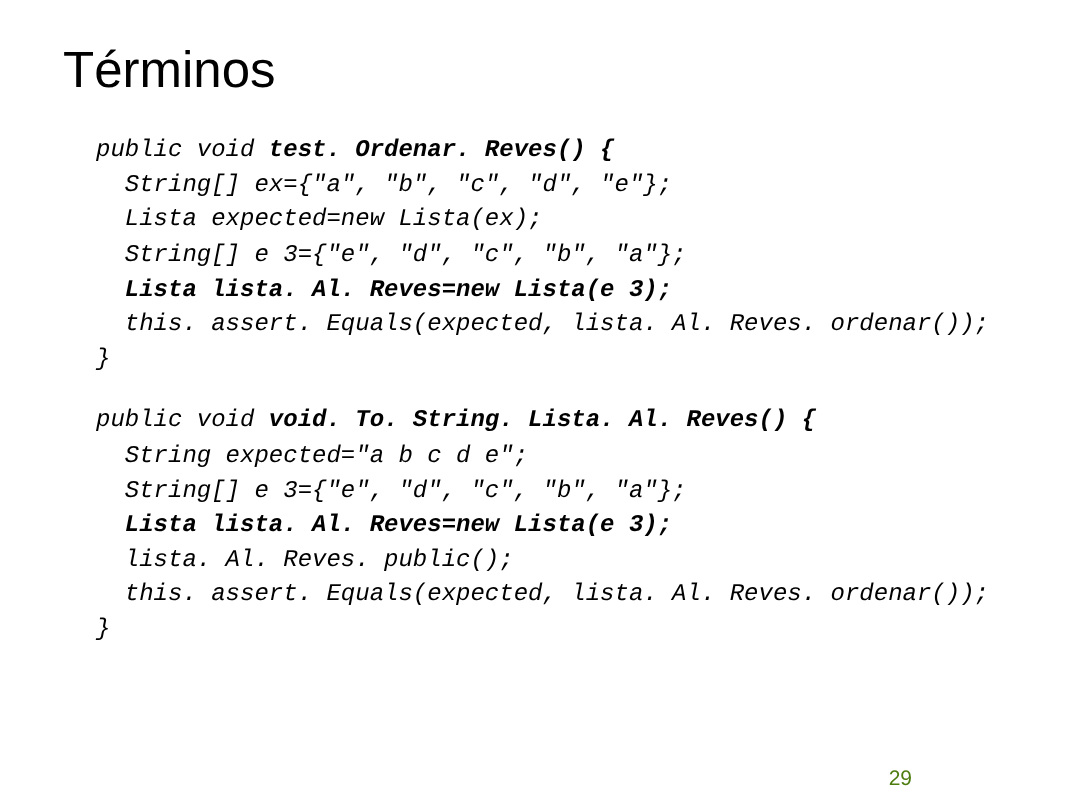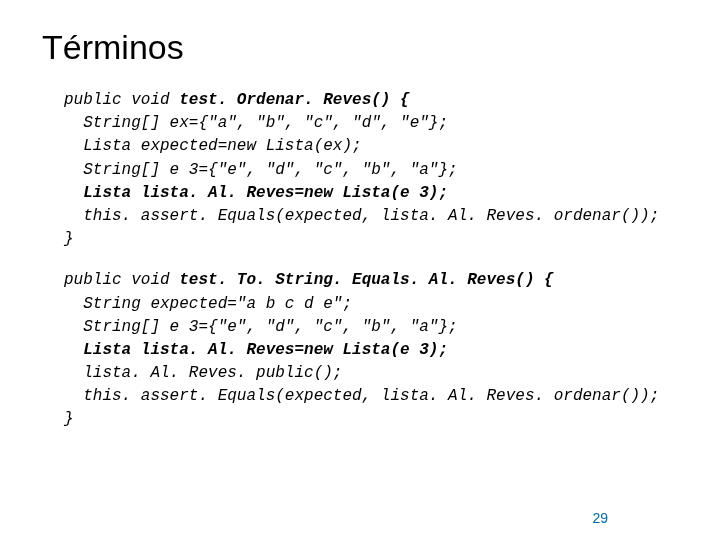--- a/index.html
+++ b/index.html
@@ -35,39 +35,39 @@
     font-style: italic;
   }
   .bold {
     font-weight: bold;
   }
   .page-number {
     position: absolute;
     bottom: 14px;
     right: 28px;
     font-size: 14px;
-    color: #0369a1;
+    color: #4d7c0f;
   }
 </style>
 </head>
 <body>
 
 <div class="slide">
 
   <h1 class="title">Términos</h1>
 
   <pre class="code"><span>public void </span><span class="bold">test. Ordenar. Reves() {</span>
 <span>  String[] ex={"a", "b", "c", "d", "e"};</span>
 <span>  Lista expected=new Lista(ex);</span>
 <span>  String[] e 3={"e", "d", "c", "b", "a"};</span>
 <span class="bold">  Lista lista. Al. Reves=new Lista(e 3);</span>
 <span>  this. assert. Equals(expected, lista. Al. Reves. ordenar());</span>
 <span>}</span></pre>
 
-  <pre class="code"><span>public void </span><span class="bold">test. To. String. Equals. Al. Reves() {</span>
+  <pre class="code"><span>public void </span><span class="bold">void. To. String. Lista. Al. Reves() {</span>
 <span>  String expected="a b c d e";</span>
 <span>  String[] e 3={"e", "d", "c", "b", "a"};</span>
 <span class="bold">  Lista lista. Al. Reves=new Lista(e 3);</span>
 <span>  lista. Al. Reves. public();</span>
 <span>  this. assert. Equals(expected, lista. Al. Reves. ordenar());</span>
 <span>}</span></pre>
 
   <div class="page-number">29</div>
 
 </div>

